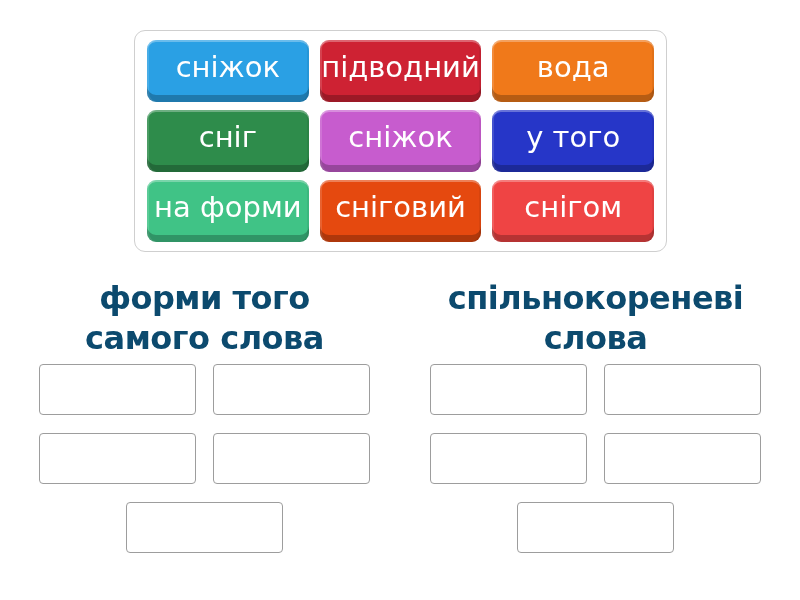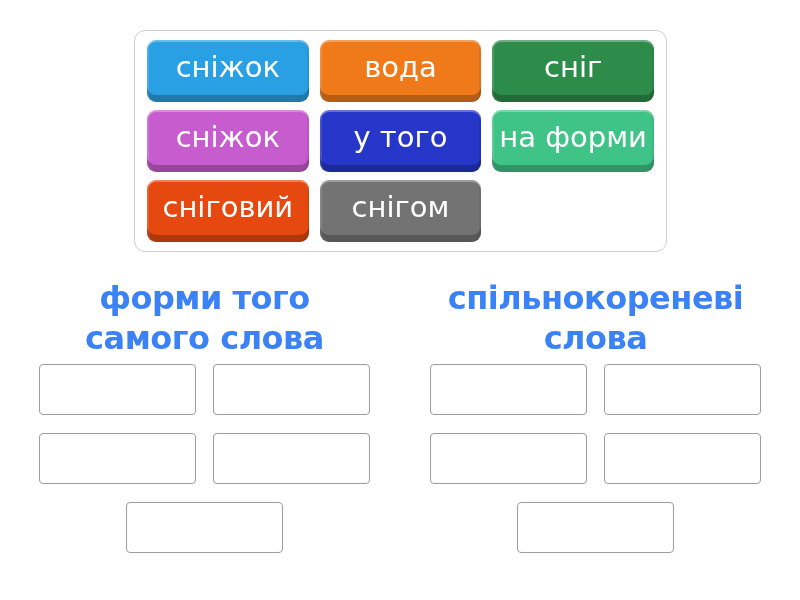--- a/index.html
+++ b/index.html
@@ -59,21 +59,21 @@
     width: 349px;
   }
   .group-left  { left: 30px; }
   .group-right { left: 421px; }
   .group-title {
     margin: 0 0 6px 0;
     text-align: center;
     font-size: 32px;
     line-height: 40px;
     letter-spacing: -0.5px;
-    color: #3b82f6;
+    color: #0c4a6e;
     white-space: pre-line;
   }
   .slots {
     display: flex;
     flex-wrap: wrap;
     justify-content: center;
     gap: 18px 17px;
   }
   .slot {
     width: 157px;
@@ -84,27 +84,28 @@
     border-radius: 4px;
   }
 </style>
 </head>
 <body>
 
 <div class="stage">
 
   <div class="board">
     <div class="tile" style="background-color: rgb(42, 160, 228);">сніжок</div>
+    <div class="tile" style="background-color: rgb(206, 34, 51);">підводний</div>
     <div class="tile" style="background-color: rgb(240, 121, 26);">вода</div>
     <div class="tile" style="background-color: rgb(46, 140, 75);">сніг</div>
     <div class="tile" style="background-color: rgb(199, 92, 206);">сніжок</div>
     <div class="tile" style="background-color: rgb(38, 54, 200);">у того</div>
     <div class="tile" style="background-color: rgb(64, 195, 134);">на форми</div>
     <div class="tile" style="background-color: rgb(229, 73, 15);">сніговий</div>
-    <div class="tile" style="background-color: #737373;">снігом</div>
+    <div class="tile" style="background-color: #ef4444;">снігом</div>
   </div>
 
   <div class="group group-left">
     <h2 class="group-title">форми того
 самого слова</h2>
     <div class="slots">
       <div class="slot"></div>
       <div class="slot"></div>
       <div class="slot"></div>
       <div class="slot"></div>

